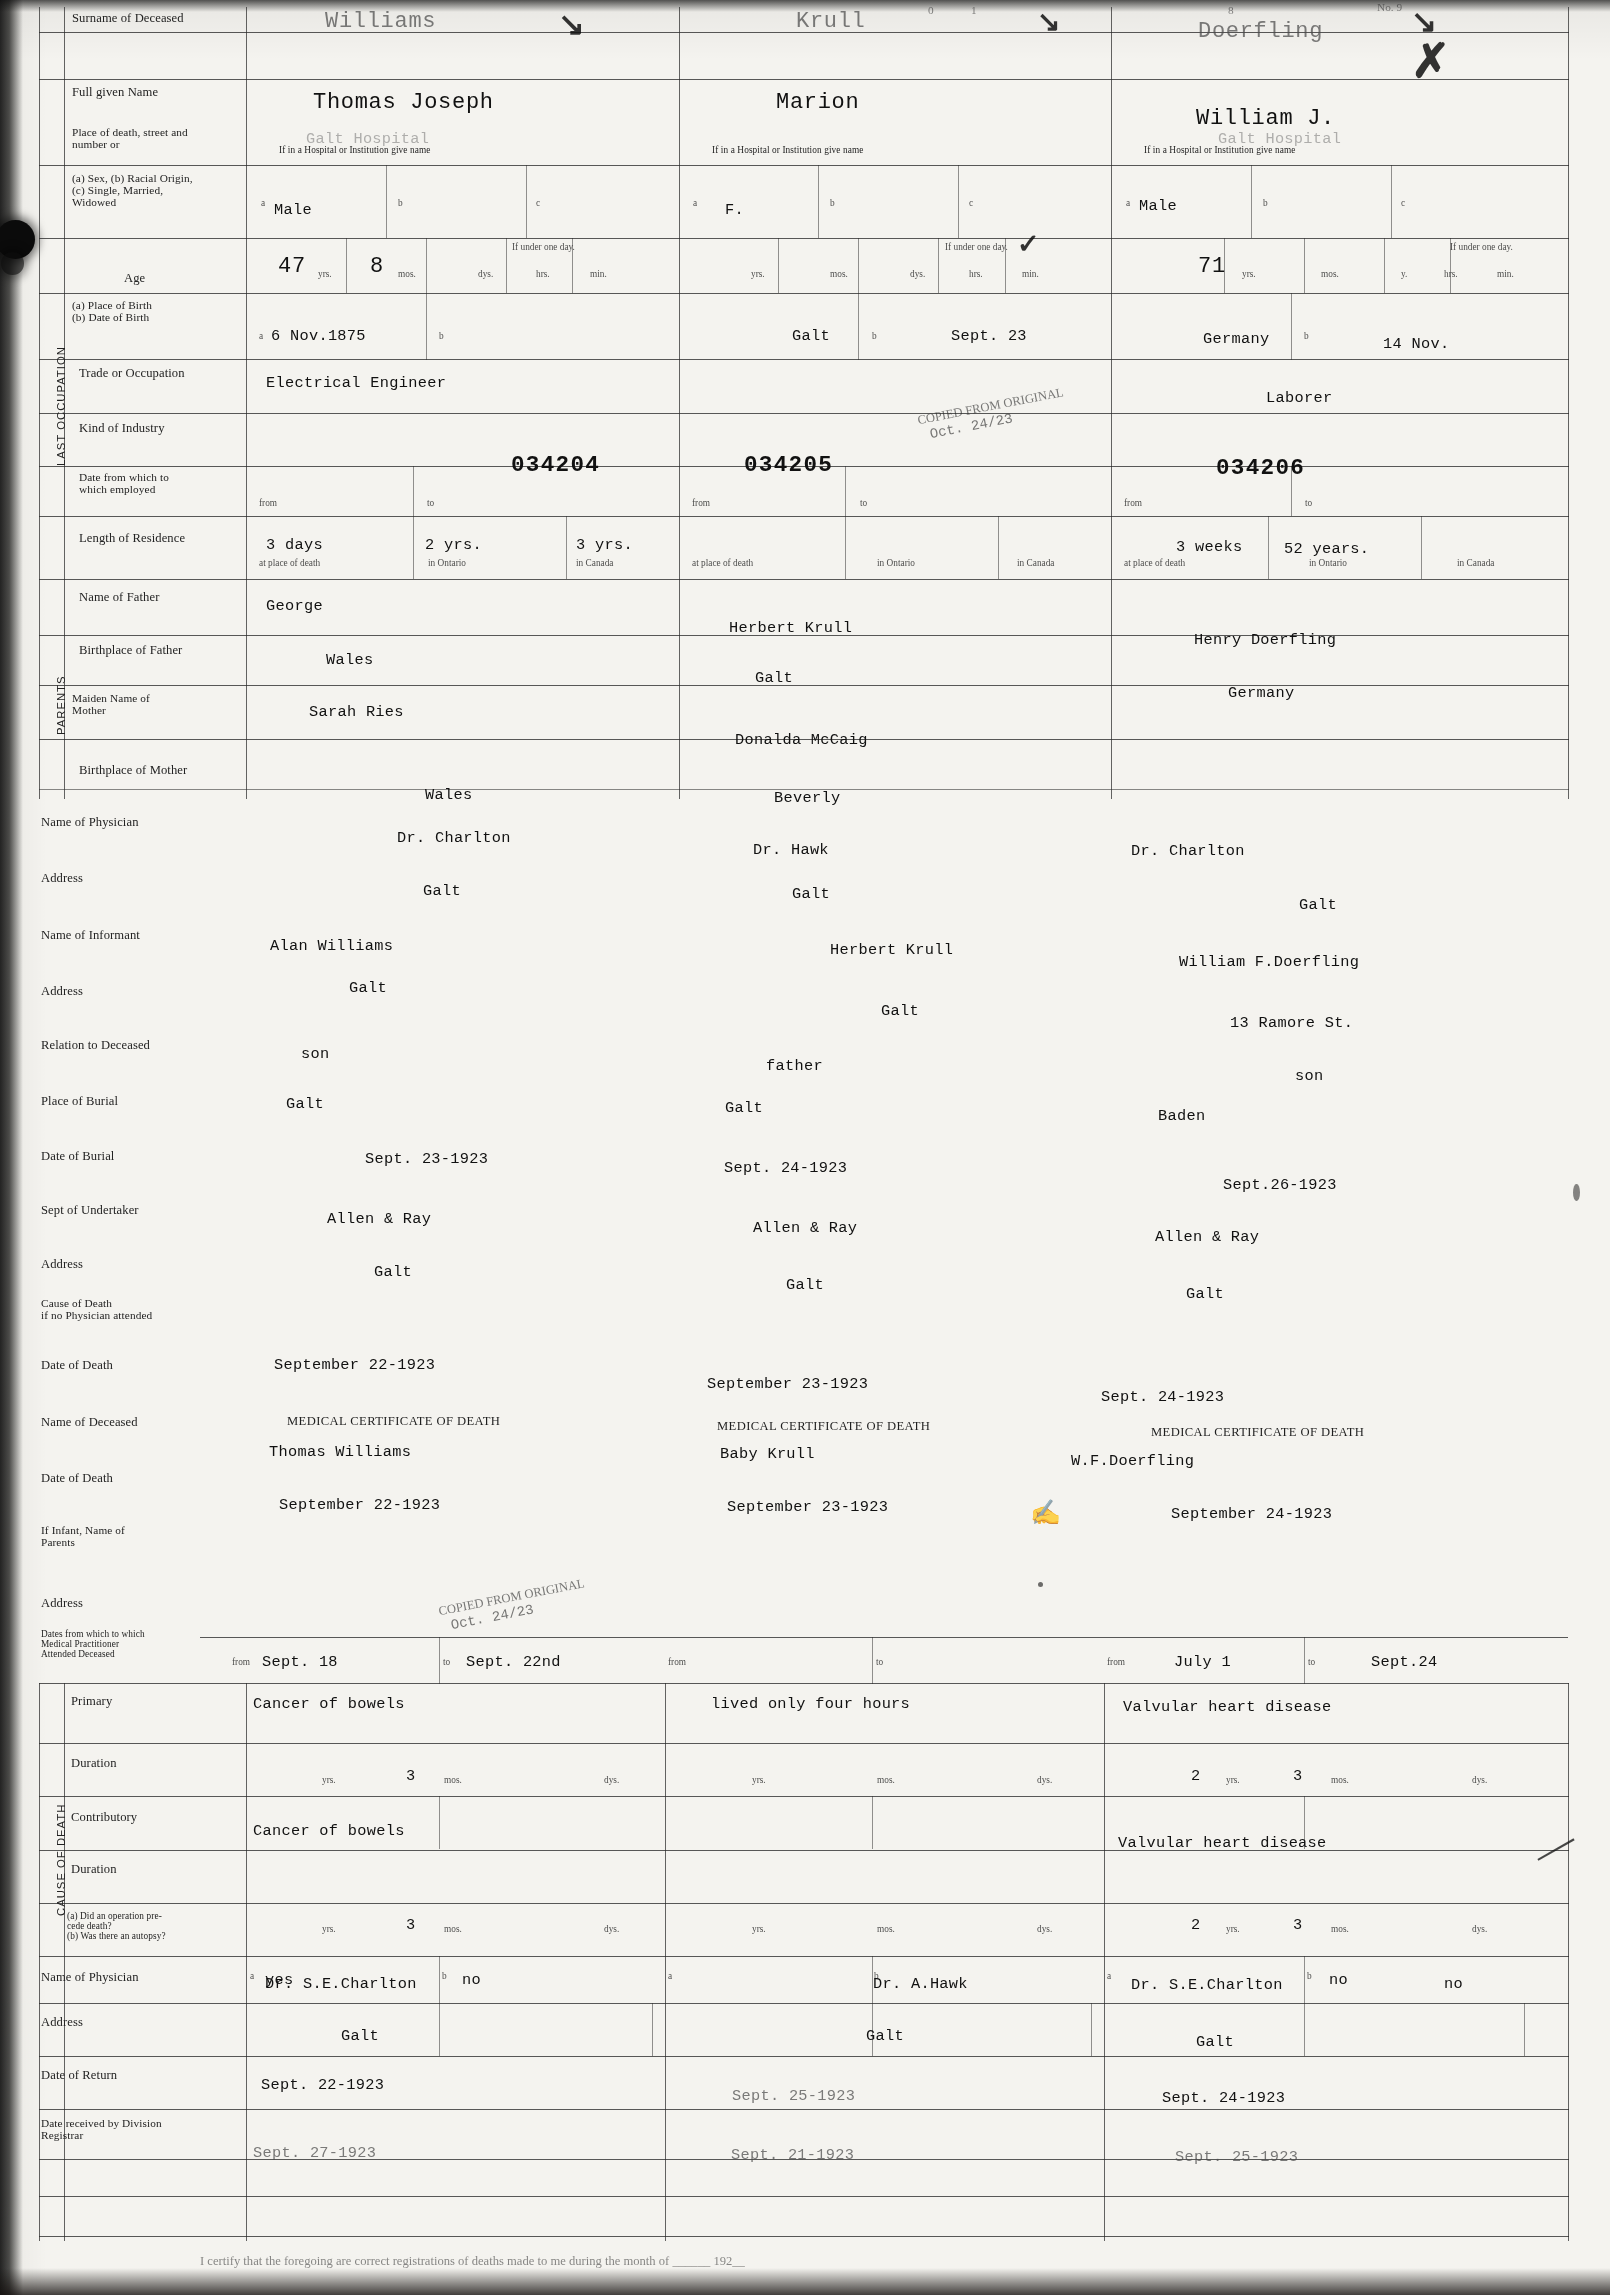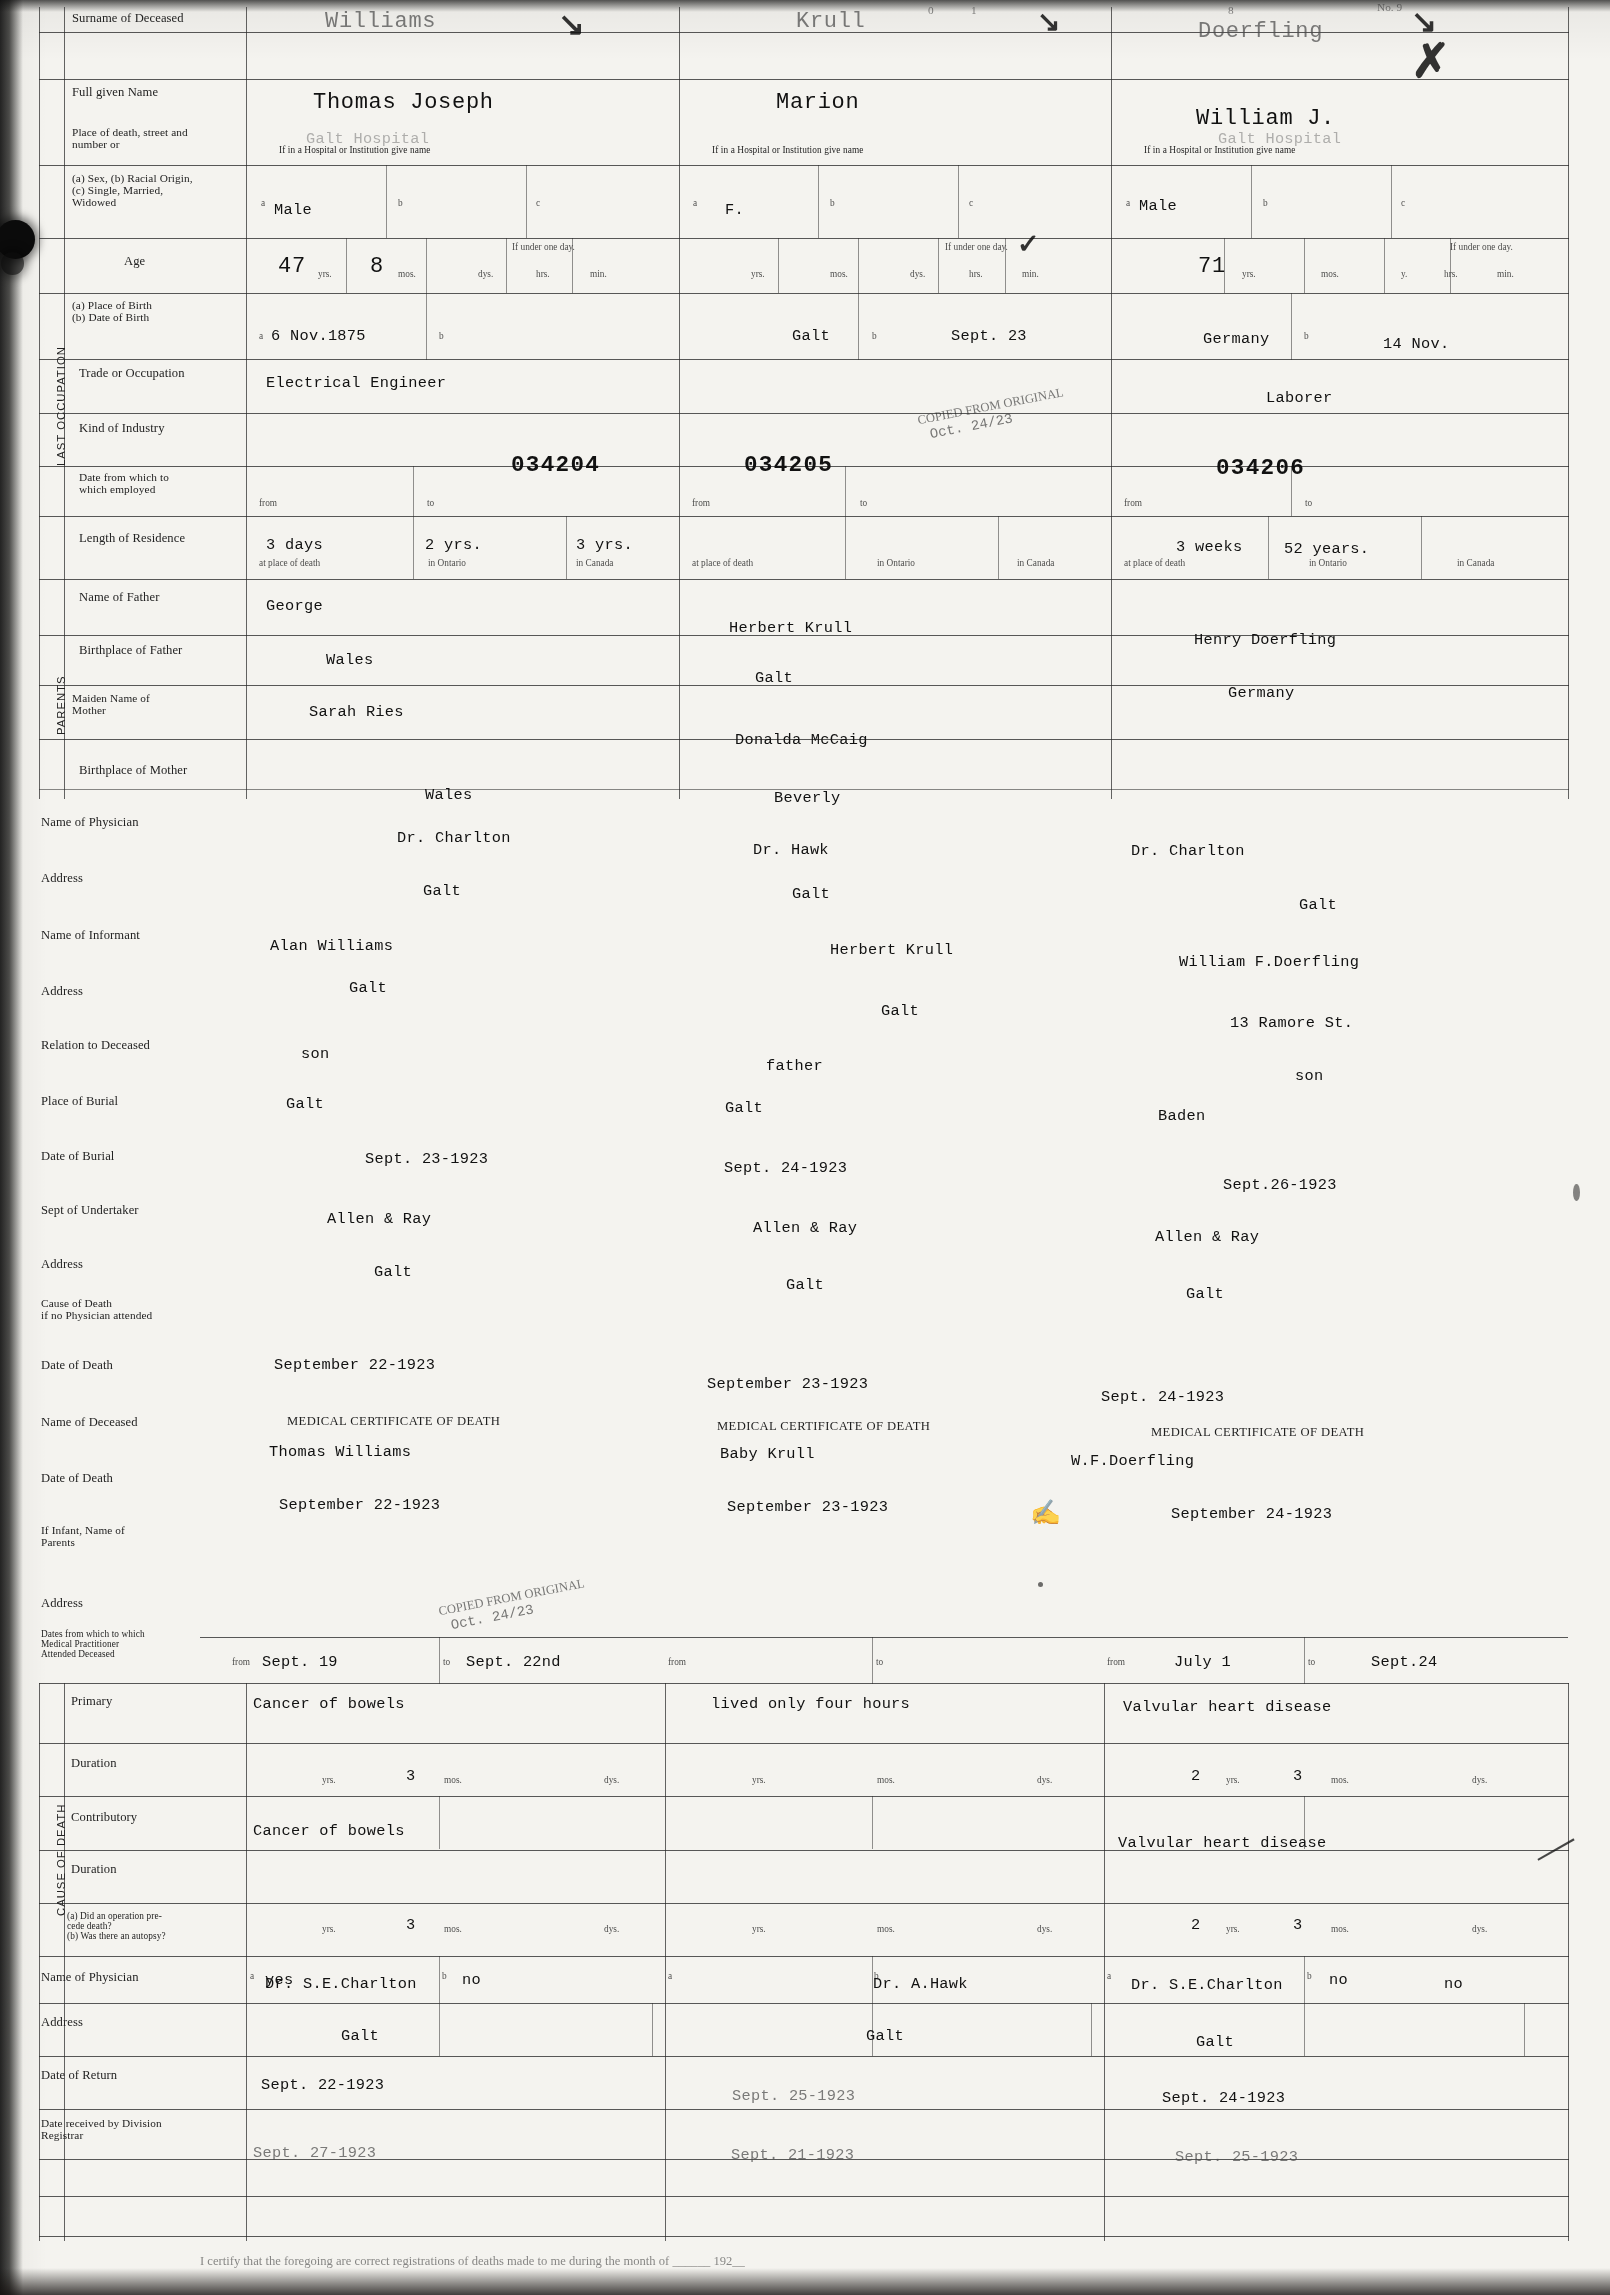--- a/index.html
+++ b/index.html
@@ -280,21 +280,21 @@
   <div class="vcap" style="left:55px; top:735px;">PARENTS</div>
   <div class="vcap" style="left:55px; top:1916px;">CAUSE OF DEATH</div>
 
   <div class="lbl" style="left:72px; top:12px;">Surname of Deceased</div>
   <div class="lbl" style="left:72px; top:86px;">Full given Name</div>
   <div class="lbl sm" style="left:72px; top:126px;">Place of death, street and
 number or</div>
   <div class="lbl sm" style="left:72px; top:172px;">(a) Sex, (b) Racial Origin,
 (c) Single, Married,
 Widowed</div>
-  <div class="lbl" style="left:124px; top:255px;text-align:right;">Age</div>
+  <div class="lbl" style="left:124px; top:272px;text-align:right;">Age</div>
   <div class="lbl sm" style="left:72px; top:299px;">(a) Place of Birth
 (b) Date of Birth</div>
   <div class="lbl" style="left:79px; top:367px;">Trade or Occupation</div>
   <div class="lbl" style="left:79px; top:422px;">Kind of Industry</div>
   <div class="lbl sm" style="left:79px; top:471px;">Date from which to
 which employed</div>
   <div class="lbl" style="left:79px; top:532px;">Length of Residence</div>
   <div class="lbl" style="left:79px; top:591px;">Name of Father</div>
   <div class="lbl" style="left:79px; top:644px;">Birthplace of Father</div>
   <div class="lbl sm" style="left:72px; top:692px;">Maiden  Name of
@@ -451,21 +451,21 @@
   <div class="tw" style="left:270px; top:937px;">Alan Williams</div>
   <div class="tw" style="left:349px; top:979px;">Galt</div>
   <div class="tw" style="left:301px; top:1045px;">son</div>
   <div class="tw" style="left:286px; top:1095px;">Galt</div>
   <div class="tw" style="left:365px; top:1150px;">Sept. 23-1923</div>
   <div class="tw" style="left:327px; top:1210px;">Allen &amp; Ray</div>
   <div class="tw" style="left:374px; top:1263px;">Galt</div>
   <div class="tw" style="left:274px; top:1356px;">September 22-1923</div>
   <div class="tw" style="left:269px; top:1443px;">Thomas Williams</div>
   <div class="tw" style="left:279px; top:1496px;">September 22-1923</div>
-  <div class="tw" style="left:262px; top:1653px;">Sept. 19</div>
+  <div class="tw" style="left:262px; top:1653px;">Sept. 18</div>
   <div class="tw" style="left:466px; top:1653px;">Sept. 22nd</div>
   <div class="tw" style="left:253px; top:1695px;">Cancer of bowels</div>
   <div class="tw" style="left:406px; top:1767px;">3</div>
   <div class="tw" style="left:253px; top:1822px;">Cancer of bowels</div>
   <div class="tw" style="left:406px; top:1916px;">3</div>
   <div class="tw" style="left:265px; top:1971px;">yes</div>
   <div class="tw" style="left:462px; top:1971px;">no</div>
   <div class="tw" style="left:265px; top:1975px; top:1975px;">Dr. S.E.Charlton</div>
   <div class="tw" style="left:341px; top:2027px;">Galt</div>
   <div class="tw" style="left:261px; top:2076px;">Sept. 22-1923</div>

